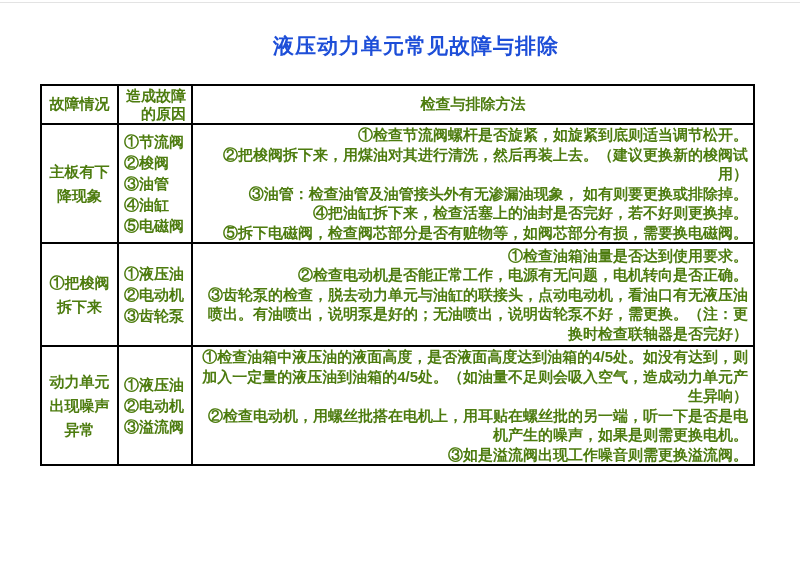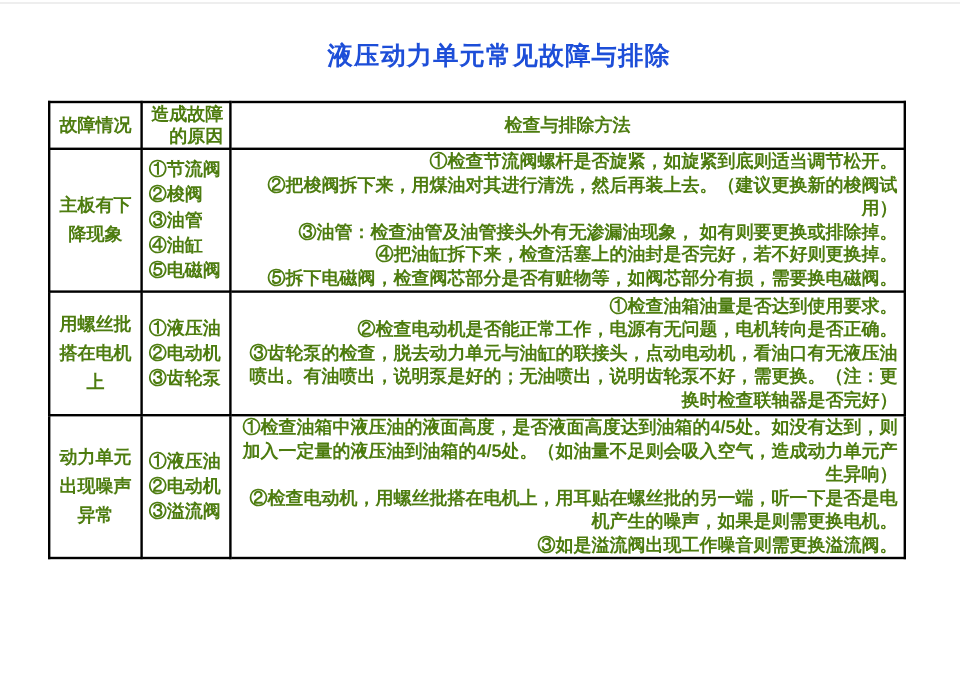--- a/index.html
+++ b/index.html
@@ -114,21 +114,21 @@
 ④油缸
 ⑤电磁阀</td>
       <td class="c-method">①检查节流阀螺杆是否旋紧，如旋紧到底则适当调节松开。
 ②把梭阀拆下来，用煤油对其进行清洗，然后再装上去。（建议更换新的梭阀试用）
 ③油管：检查油管及油管接头外有无渗漏油现象， 如有则要更换或排除掉。
 ④把油缸拆下来，检查活塞上的油封是否完好，若不好则更换掉。
 ⑤拆下电磁阀，检查阀芯部分是否有赃物等，如阀芯部分有损，需要换电磁阀。</td>
     </tr>
 
     <tr class="row-2">
-      <td class="c-fault">用螺丝批搭在电机上</td>
+      <td class="c-fault">①把梭阀拆下来</td>
       <td class="c-cause">①液压油
 ②电动机
 ③齿轮泵</td>
       <td class="c-method">①检查油箱油量是否达到使用要求。
 ②检查电动机是否能正常工作，电源有无问题，电机转向是否正确。
 ③齿轮泵的检查，脱去动力单元与油缸的联接头，点动电动机，看油口有无液压油喷出。有油喷出，说明泵是好的；无油喷出，说明齿轮泵不好，需更换。（注：更换时检查联轴器是否完好）</td>
     </tr>
 
     <tr class="row-3">
       <td class="c-fault">动力单元出现噪声异常</td>

